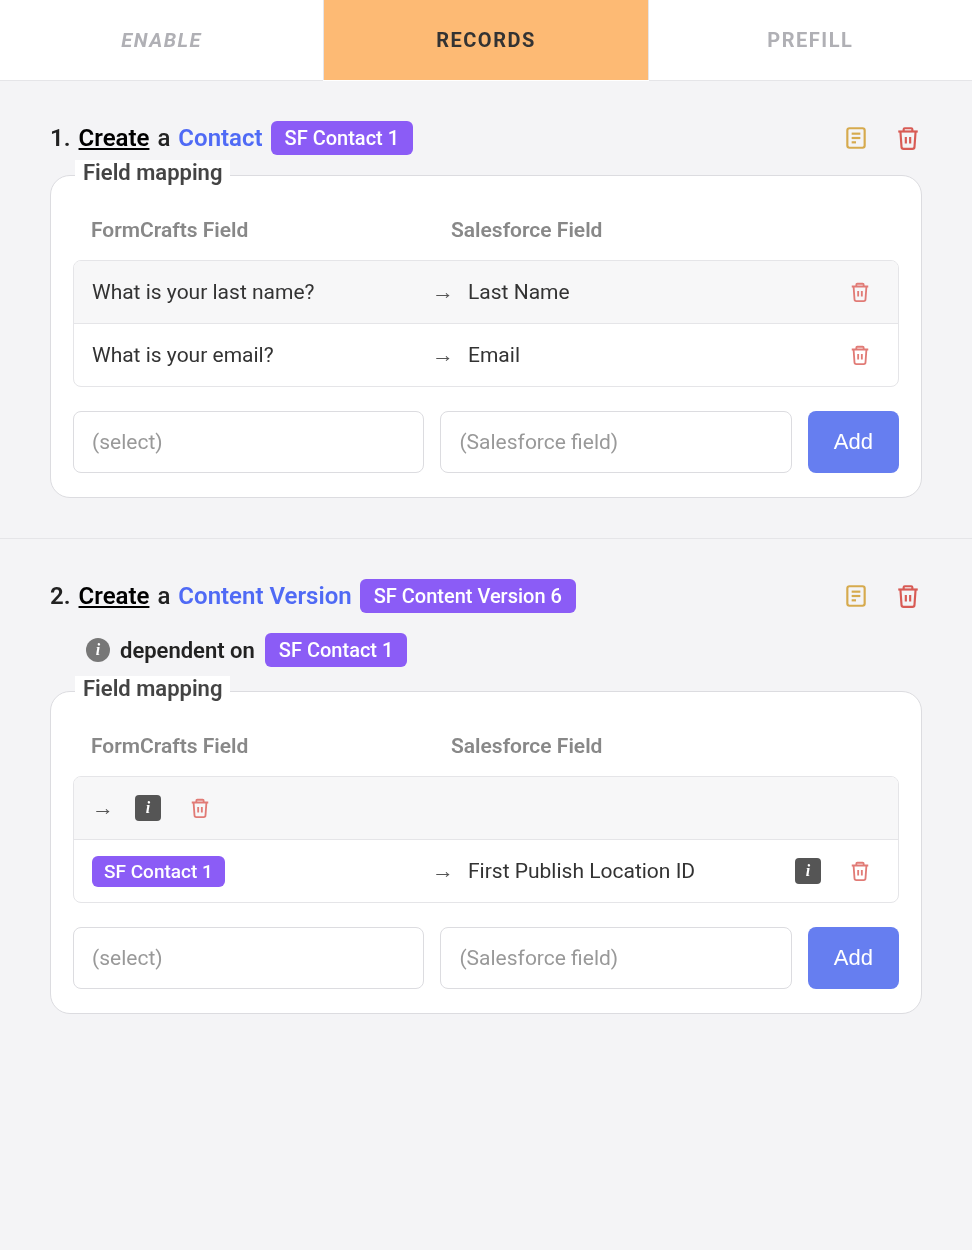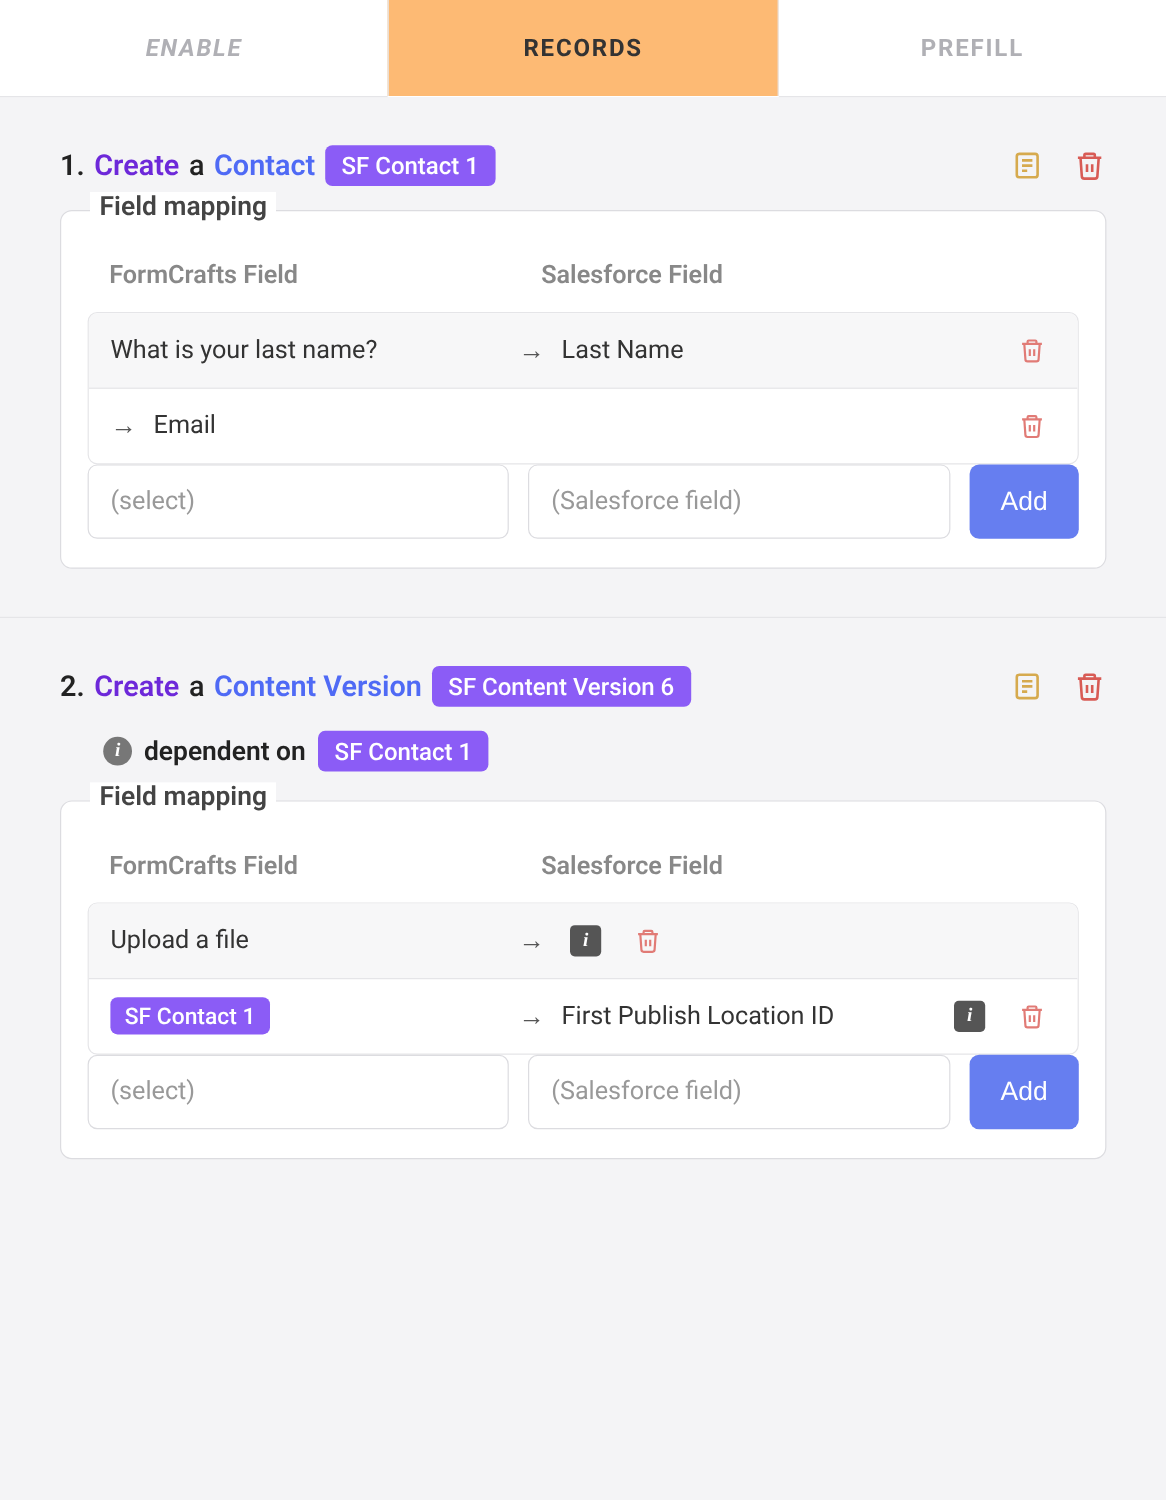--- a/index.html
+++ b/index.html
@@ -39,21 +39,21 @@
   .content { padding: 40px 50px; }
   .record-section { margin-bottom: 30px; }
   .record-header {
     display: flex;
     align-items: center;
     font-size: 24px;
     margin-bottom: 20px;
     gap: 8px;
   }
   .record-number { font-weight: 600; color: #222; }
-  .link-action { color: #6d28d9; font-weight: 600; }
+  .link-action { color: #000000; font-weight: 600; text-decoration: underline; }
   .link-object { color: #4f6af5; font-weight: 600; }
   .header-a { color: #222; font-weight: 500; }
   .badge {
     background: #8b5cf6;
     color: #fff;
     padding: 5px 14px;
     border-radius: 6px;
     font-size: 20px;
     font-weight: 500;
   }
@@ -81,21 +81,21 @@
     width: 24px; height: 24px;
     background: #777; color: #fff;
     border-radius: 50%;
     display: inline-flex; align-items: center; justify-content: center;
     font-family: Georgia, serif; font-style: italic;
     font-size: 16px; font-weight: 700;
   }
 
   .fieldset {
     border: 1px solid #dcdce0;
-    border-radius: 10px;
+    border-radius: 20px;
     background: #fff;
     padding: 24px 22px;
     position: relative;
     margin-top: 20px;
   }
   .fieldset-label {
     position: absolute;
     top: -16px; left: 24px;
     background: #fff;
     padding: 0 8px;
@@ -139,20 +139,21 @@
     background: #555; color:#fff;
     border-radius: 4px;
     display:inline-flex; align-items:center; justify-content:center;
     font-family: Georgia, serif; font-style: italic;
     font-size: 16px; font-weight: 700;
   }
 
   .add-row {
     display: flex;
     gap: 16px;
+    margin-top: 24px;
   }
   .select-input {
     flex: 1;
     border: 1px solid #dcdce0;
     border-radius: 8px;
     padding: 18px 18px;
     font-size: 21px;
     color: #999;
     background: #fff;
   }
@@ -225,20 +226,21 @@
           <div class="cell-del trash-mini">
             <svg width="22" height="24" viewBox="0 0 24 24" fill="none" stroke-width="2">
                 <polyline points="3 6 5 6 21 6"></polyline>
                 <path d="M19 6l-1 14a2 2 0 0 1-2 2H8a2 2 0 0 1-2-2L5 6"></path>
                 <path d="M10 11v6M14 11v6"></path>
                 <path d="M8 6V4a1 1 0 0 1 1-1h6a1 1 0 0 1 1 1v2"></path>
               </svg>
           </div>
         </div>
         <div class="mapping-row">
+          <div class="cell-fc">What is your email?</div>
           <div class="cell-arrow">→</div>
           <div class="cell-sf">Email</div>
           <div class="cell-del trash-mini">
             <svg width="22" height="24" viewBox="0 0 24 24" fill="none" stroke-width="2">
                 <polyline points="3 6 5 6 21 6"></polyline>
                 <path d="M19 6l-1 14a2 2 0 0 1-2 2H8a2 2 0 0 1-2-2L5 6"></path>
                 <path d="M10 11v6M14 11v6"></path>
                 <path d="M8 6V4a1 1 0 0 1 1-1h6a1 1 0 0 1 1 1v2"></path>
               </svg>
           </div>
@@ -287,21 +289,20 @@
     </div>
 
     <div class="fieldset">
       <div class="fieldset-label">Field mapping</div>
       <div class="col-headers">
         <div class="col-fc">FormCrafts Field</div>
         <div class="col-sf">Salesforce Field</div>
       </div>
       <div class="mapping-table">
         <div class="mapping-row alt">
-          <div class="cell-fc">Upload a file</div>
           <div class="cell-arrow">→</div>
           <div class="cell-info">
               <span class="info-square">i</span>
             </div>
           <div class="cell-del trash-mini">
             <svg width="22" height="24" viewBox="0 0 24 24" fill="none" stroke-width="2">
                 <polyline points="3 6 5 6 21 6"></polyline>
                 <path d="M19 6l-1 14a2 2 0 0 1-2 2H8a2 2 0 0 1-2-2L5 6"></path>
                 <path d="M10 11v6M14 11v6"></path>
                 <path d="M8 6V4a1 1 0 0 1 1-1h6a1 1 0 0 1 1 1v2"></path>

